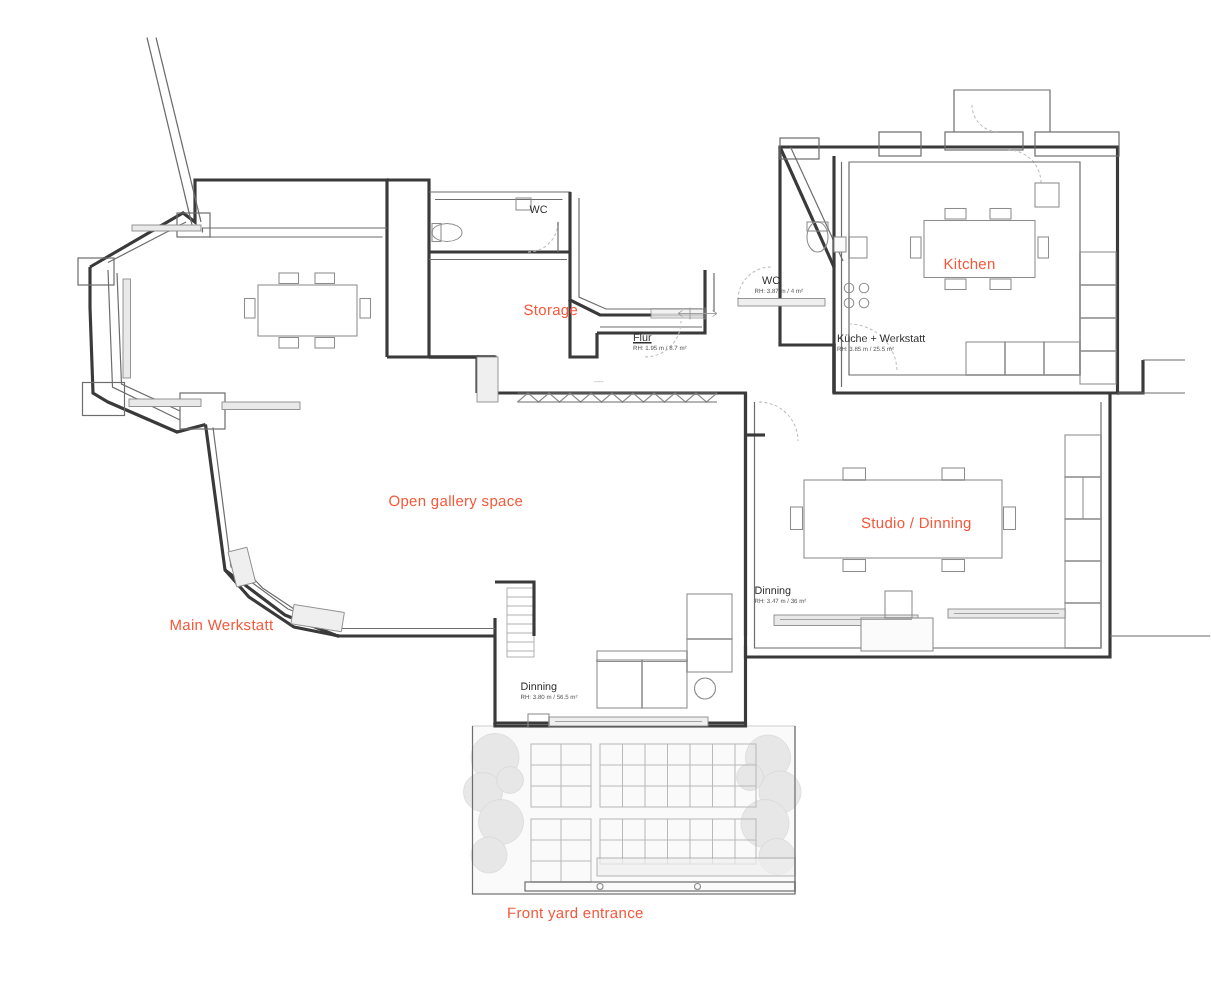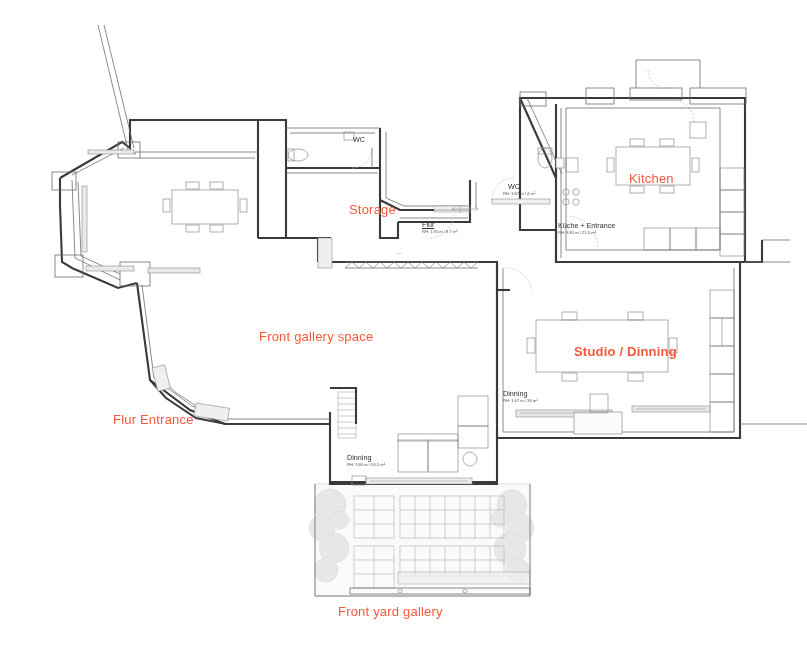--- a/index.html
+++ b/index.html
@@ -90,21 +90,21 @@
     stroke-width: 0.6;
   }
   .zigzag {
     fill: none;
     stroke: #888888;
     stroke-width: 0.7;
   }
   .label-red {
     position: absolute;
     color: #f4593c;
-    font-size: 13px;
+    font-size: 10px;
     font-family: "Liberation Sans", sans-serif;
     white-space: nowrap;
     letter-spacing: 0.2px;
     line-height: 1;
   }
   .label-dark {
     position: absolute;
     color: #2f2f2f;
     font-size: 7.2px;
     font-family: "Liberation Sans", sans-serif;
@@ -438,40 +438,40 @@
     <g>
       <line class="window-line" x1="460" y1="205" x2="460" y2="213"></line>
       <line class="window-line" x1="470" y1="205" x2="470" y2="213"></line>
       <path class="window-line" d="M452 209 L478 209 M452 209 L455 207 M452 209 L455 211 M478 209 L475 207 M478 209 L475 211"></path>
     </g>
 
   </svg>
 
   <div class="label-red" style="left:318px; top:203px;margin-left:31px;">Storage</div>
 
-  <div class="label-red" style="left:259px; top:330px;">Front gallery space</div>
-
-  <div class="label-red" style="left:113px; top:413px;">Flur Entrance</div>
+  <div class="label-red" style="left:259px; top:330px;">Open gallery space</div>
+
+  <div class="label-red" style="left:113px; top:413px;">Main Werkstatt</div>
 
   <div class="label-red" style="left:629px; top:172px;">Kitchen</div>
 
-  <div class="label-red" style="left:574px; top:345px;font-weight:bold;">Studio / Dinning</div>
-
-  <div class="label-red" style="left:338px; top:605px;">Front yard gallery</div>
+  <div class="label-red" style="left:574px; top:345px;">Studio / Dinning</div>
+
+  <div class="label-red" style="left:338px; top:605px;">Front yard entrance</div>
 
   <div class="label-dark" style="left:353px; top:136px;">WC</div>
   <div class="label-dim" style="left:353px; top:145px;"></div>
 
   <div class="label-dark" style="left:422px; top:221px;text-decoration:underline;">Flur</div>
   <div class="label-dim" style="left:422px; top:230px;">RH: 1.95 m / 8.7 m²</div>
 
   <div class="label-dark" style="left:508px; top:183px;">WC</div>
   <div class="label-dim" style="left:503px; top:192px;">RH: 3.87 m / 4 m²</div>
 
-  <div class="label-dark" style="left:558px; top:222px;">Küche + Entrance</div>
+  <div class="label-dark" style="left:558px; top:222px;">Küche + Werkstatt</div>
   <div class="label-dim" style="left:558px; top:231px;">RH: 3.85 m / 25.5 m²</div>
 
   <div class="label-dark" style="left:503px; top:390px;">Dinning</div>
   <div class="label-dim" style="left:503px; top:399px;">RH: 3.47 m / 36 m²</div>
 
   <div class="label-dark" style="left:347px; top:454px;">Dinning</div>
   <div class="label-dim" style="left:347px; top:463px;">RH: 3.80 m / 56.5 m²</div>
 
   <div class="label-tiny" style="left:396px; top:252px; color:#c9c9c9;">••••••</div>
 

